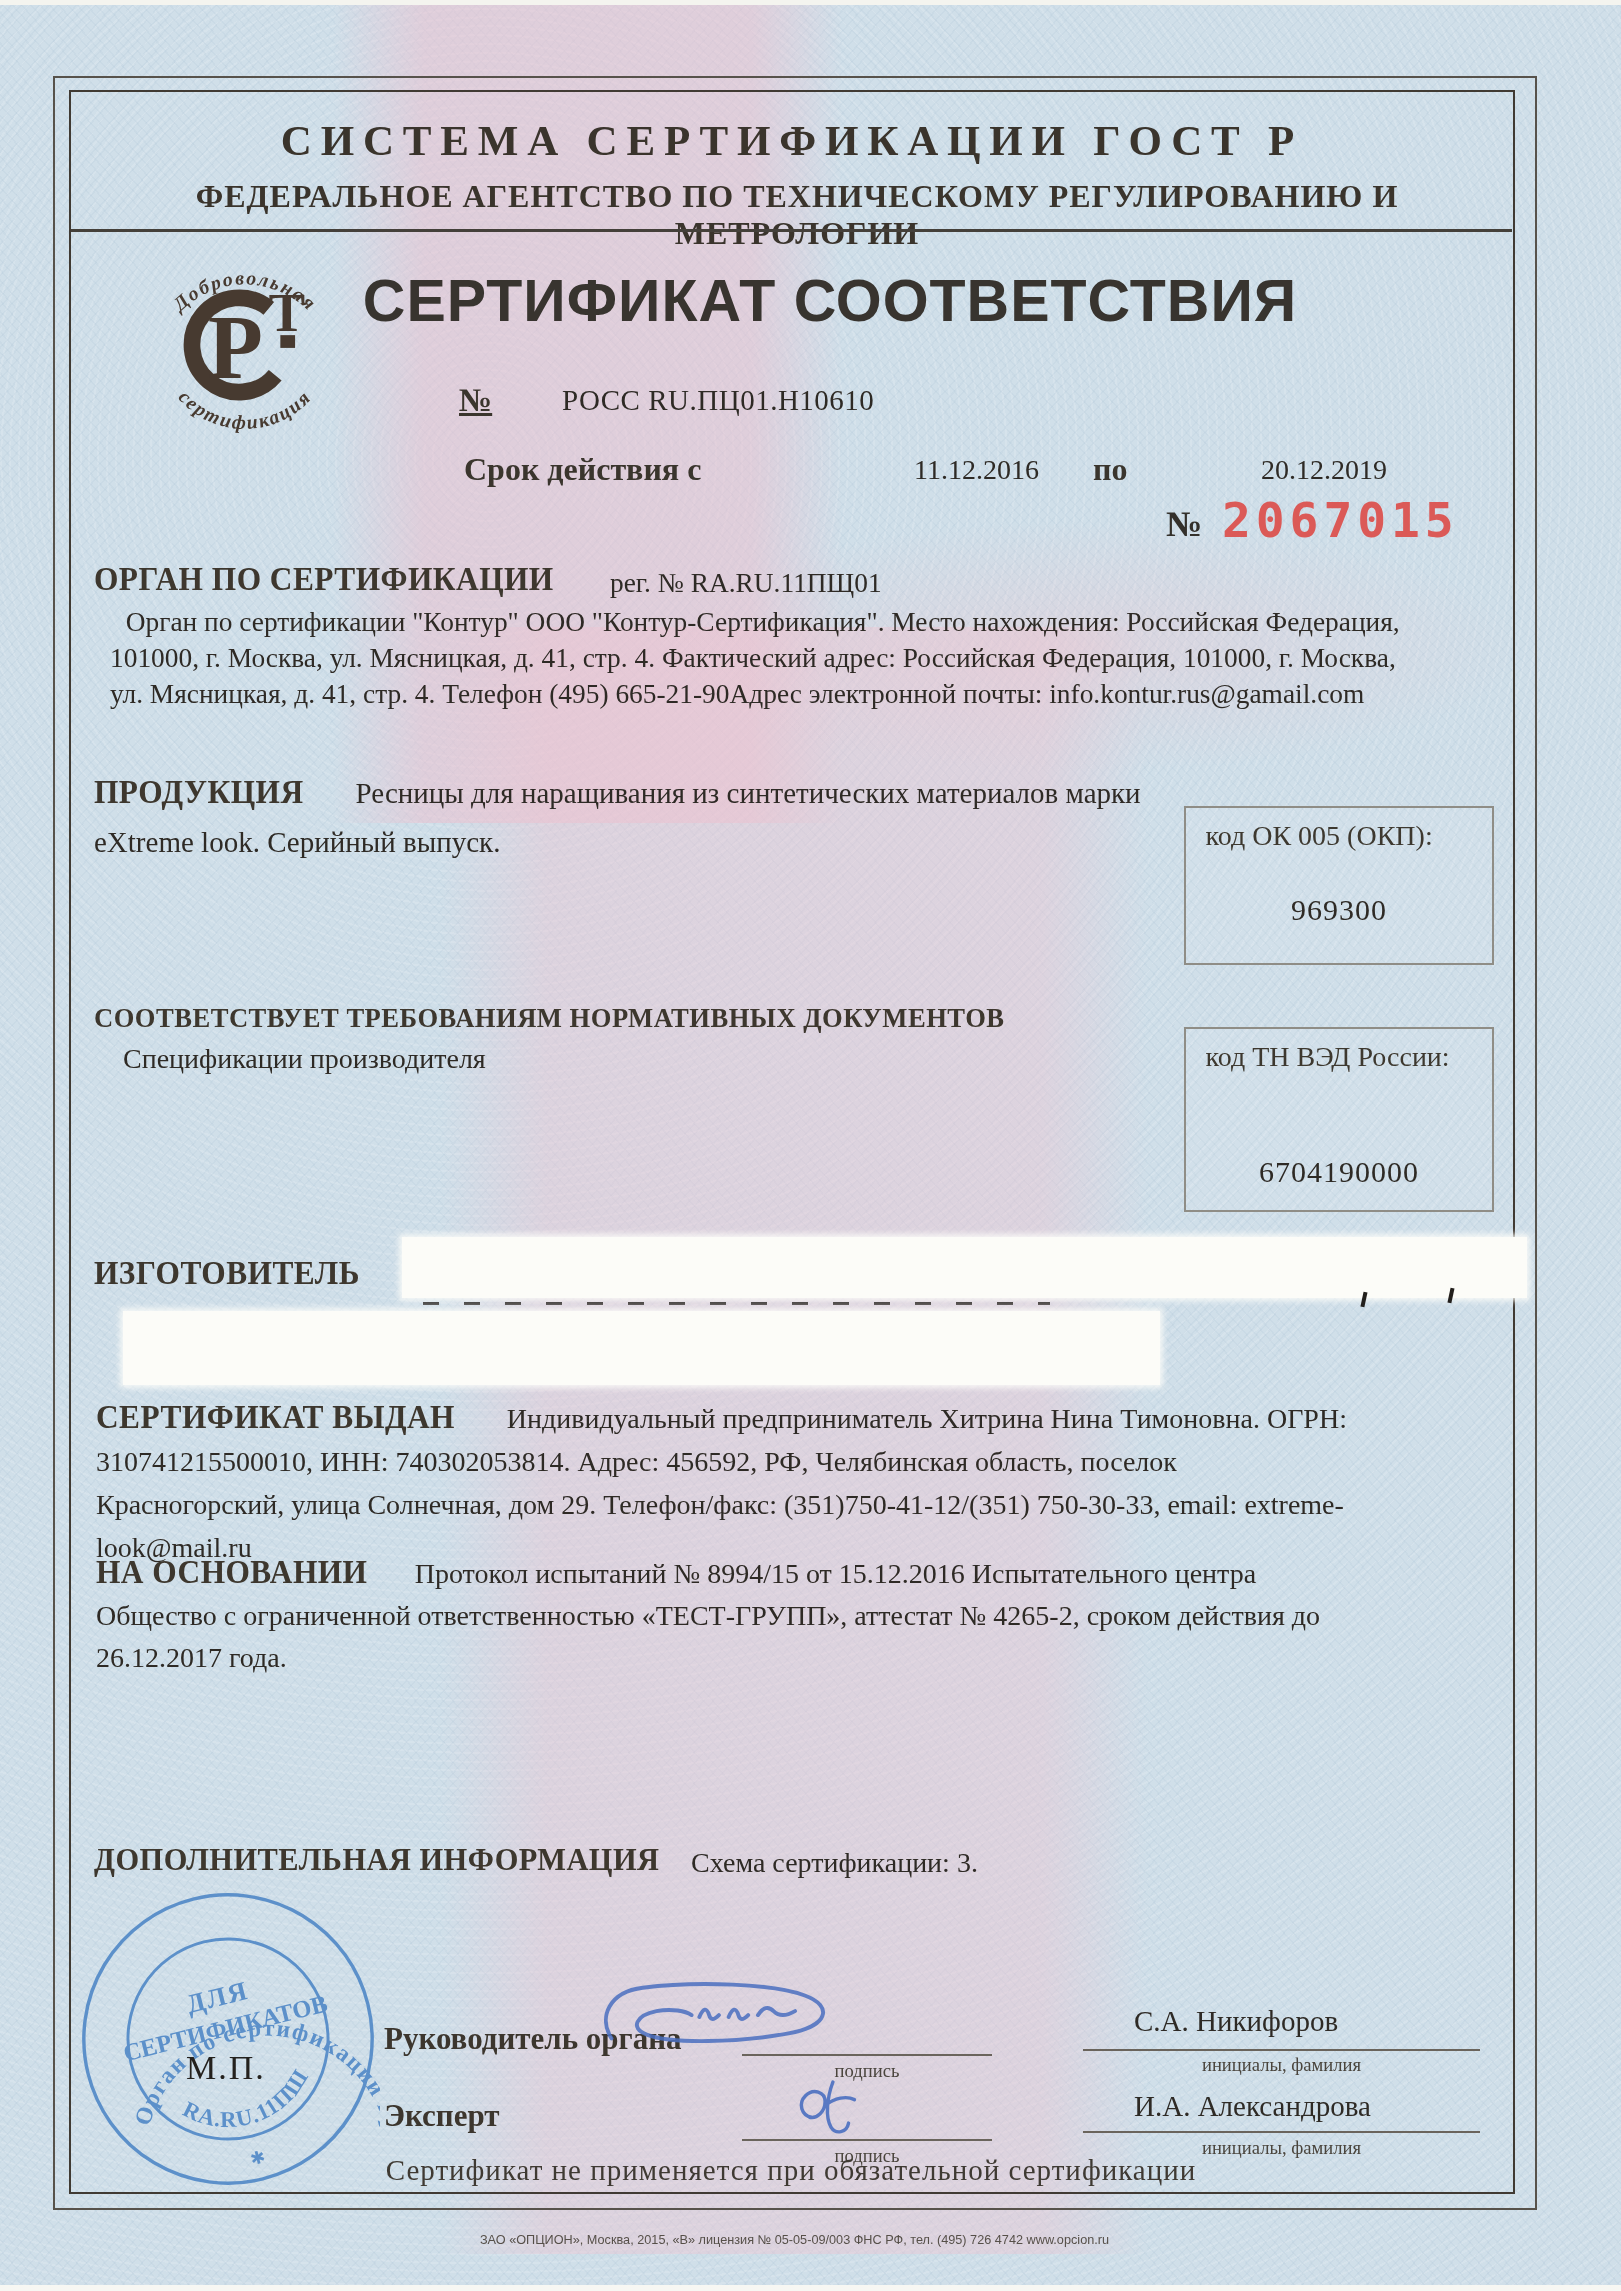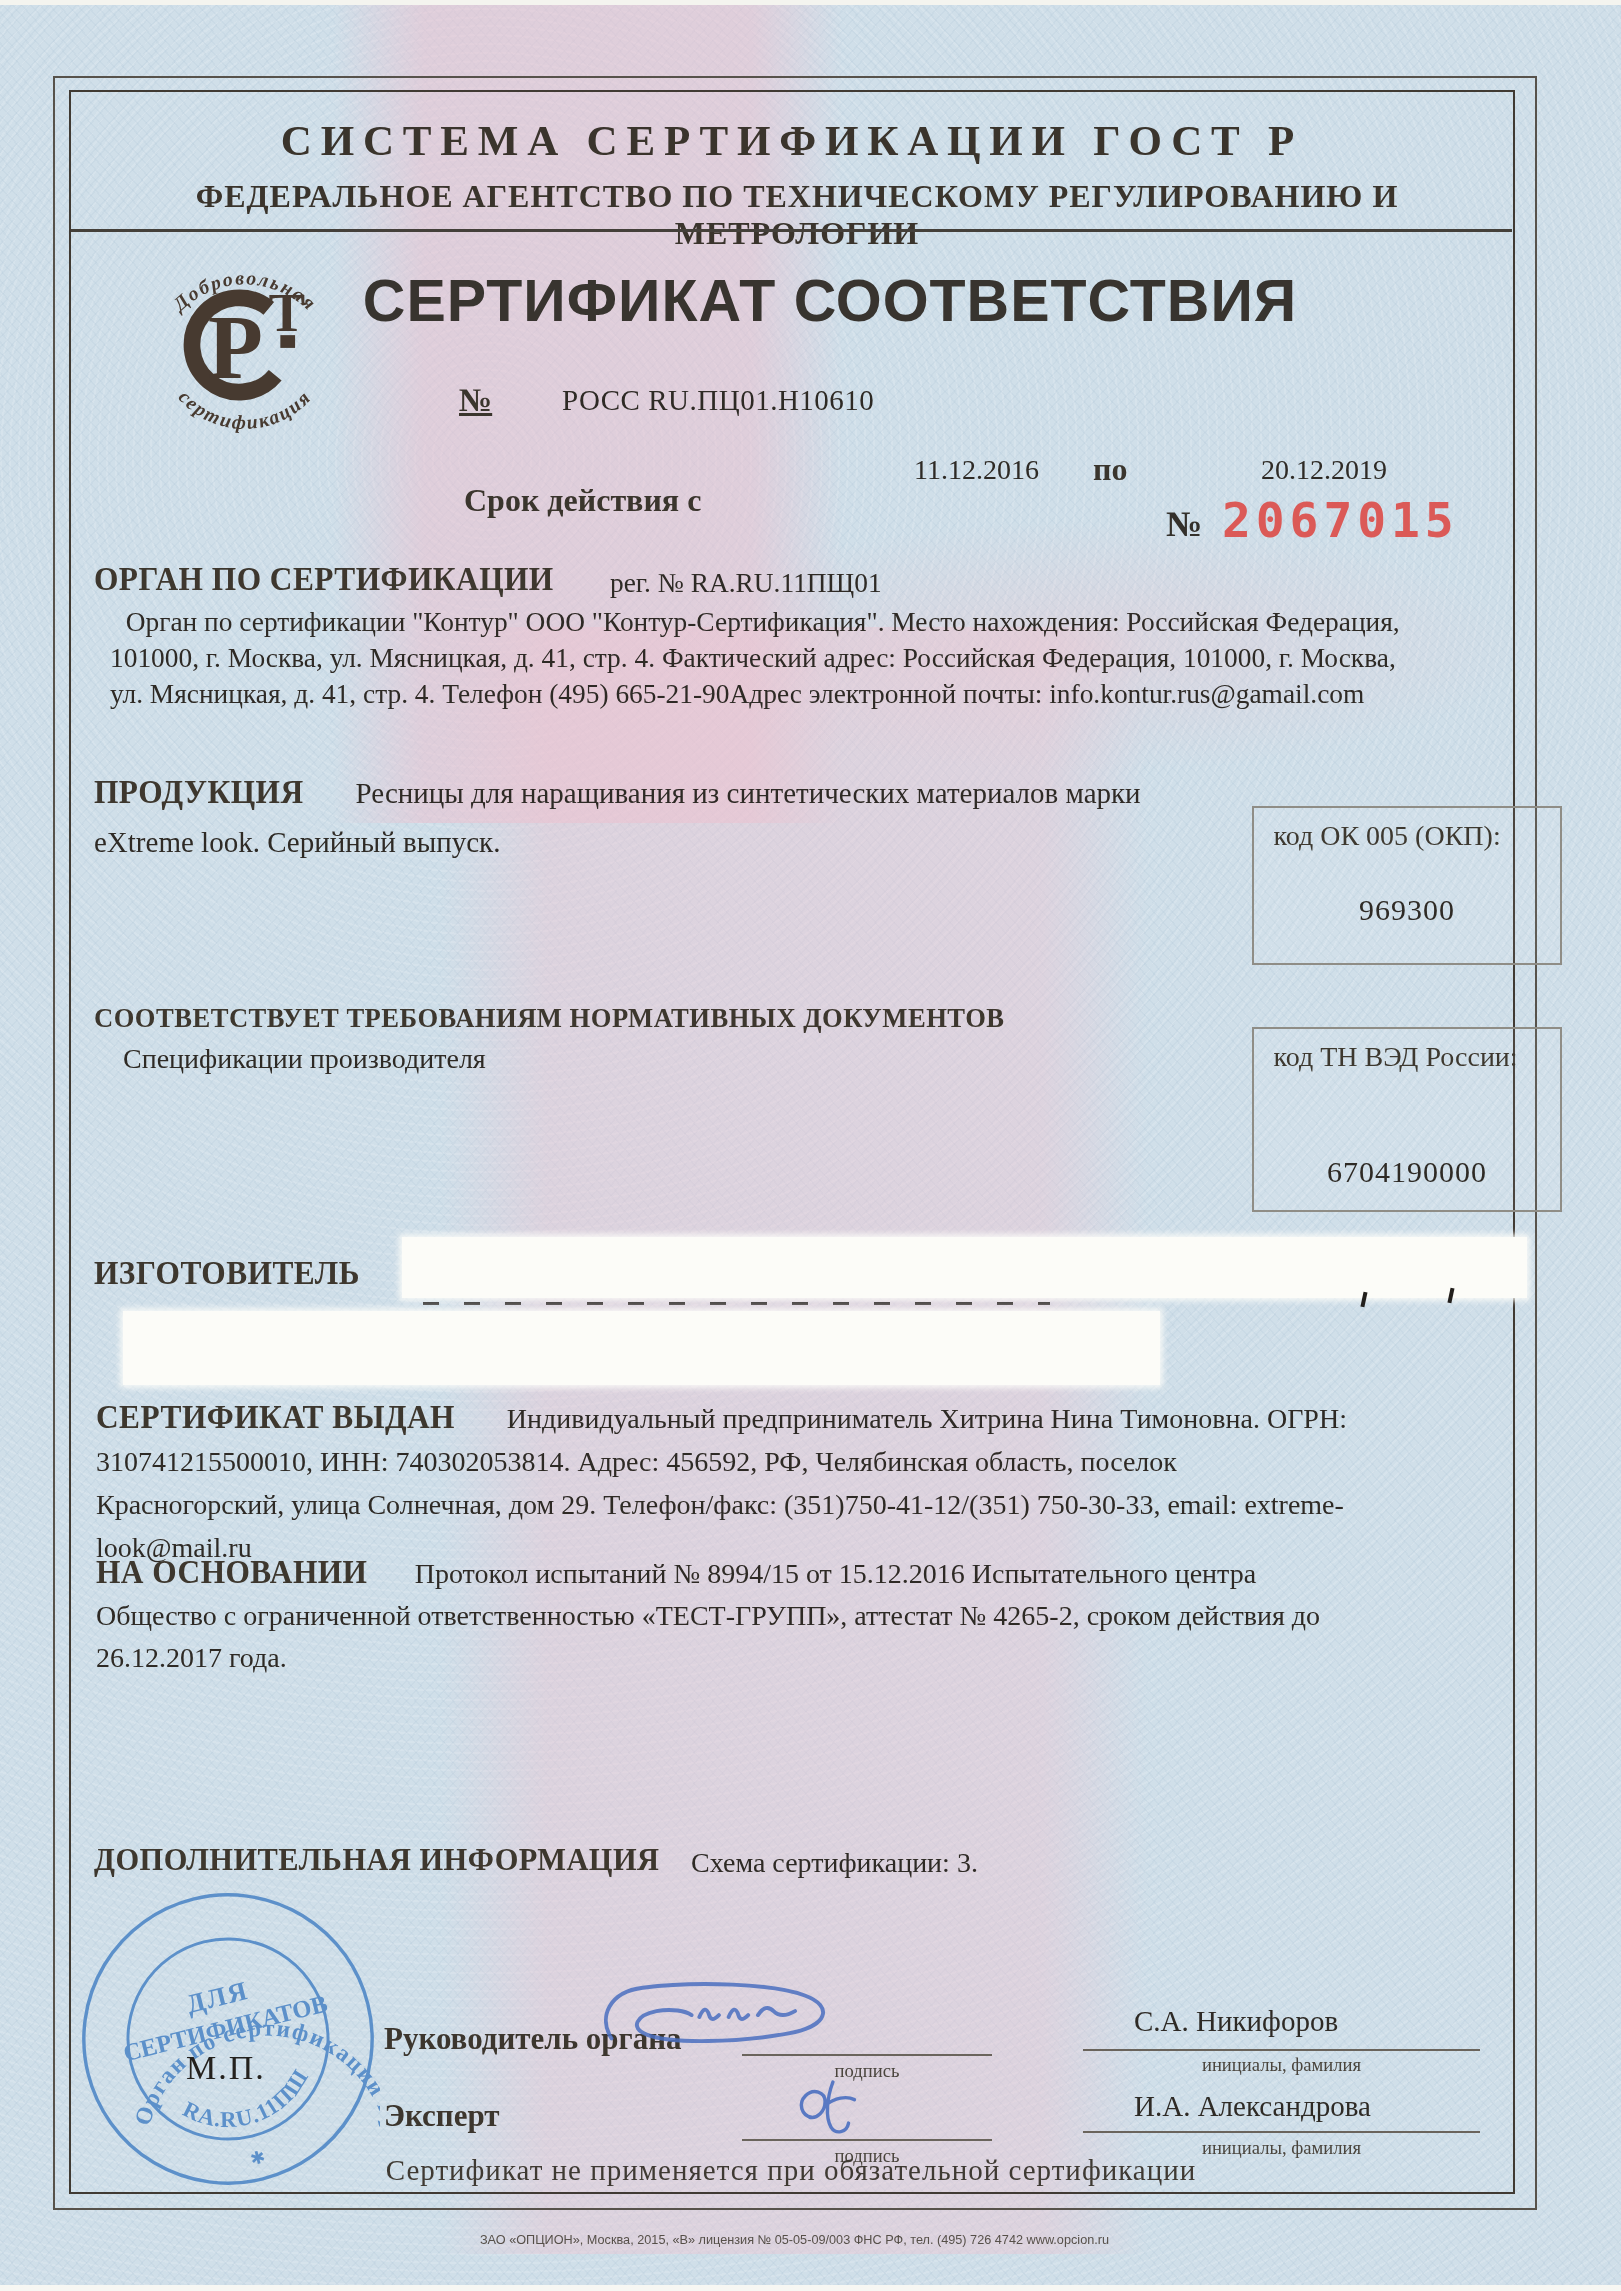--- a/index.html
+++ b/index.html
@@ -25,21 +25,21 @@
   .ctr{text-align:center;}
   .b{font-weight:bold;}
   .hdr1{left:71px; right:108px; top:116px; font-size:43px; font-weight:bold; letter-spacing:8.8px; color:#3a342c;}
   .hdr2{left:71px; right:98px; top:178px; font-size:32px; font-weight:bold; letter-spacing:1px; color:#3a342c;}
   .title{left:245px; right:206px; top:267px; font-size:59px; font-weight:bold; letter-spacing:1px;
          font-family:"Liberation Sans", sans-serif; color:#38342f;}
   .cond{display:inline-block; transform:scaleX(.95); transform-origin:0 50%; white-space:nowrap;}
   .sec-h{font-size:33px; font-weight:bold; color:#3d372e; letter-spacing:0.5px;}
   .body-t{font-size:27.4px; color:#2e2a25;}
   .pre{white-space:pre-line;}
-  .codebox{left:1252px; width:306px; border:2px solid #8f8d86; background:rgba(255,255,255,.06);}
+  .codebox{left:1184px; width:306px; border:2px solid #8f8d86; background:rgba(255,255,255,.06);}
   .codebox .lbl{margin:11.8px 0 0 19.6px; font-size:28px; color:#3d382f;}
   .codebox .val{text-align:center; font-size:30px; letter-spacing:1px; color:#2e2a25;}
   .sigline{height:2px; background:#6a645c;}
   .cap{font-size:18.6px; color:#4a453d; text-align:center;}
   .redact{background:#fcfcf8; box-shadow:0 0 5.9px 2.9px rgba(252,252,248,.85);}
   .dashrem{background:repeating-linear-gradient(90deg, #26221e 0 15.7px, rgba(0,0,0,0) 15.7px 41px); opacity:.8;}
   .mark{width:3.9px; height:14.7px; background:#221f1c; transform:rotate(12deg);}
   .note{left:71px; right:110px; top:2154px; font-size:29px; color:#3f3a33; letter-spacing:1px;}
   .fineprint{left:412px; width:765px; top:2233px; font-size:12.7px; color:#565049;
              font-family:"Liberation Sans", sans-serif; text-align:center;}
@@ -80,21 +80,21 @@
       <text x="134" y="98" font-size="56" font-weight="bold">Т</text>
       <rect x="146" y="102" width="15" height="13"></rect>
     </g>
   </svg>
 
   <div class="abs title ctr">СЕРТИФИКАТ СООТВЕТСТВИЯ</div>
 
   <div class="abs b" style="left:459px; top:382px; font-size:33px; text-decoration:underline; color:#3a352d;">№</div>
   <div class="abs" style="left:562px; top:384px; font-size:29px; letter-spacing:0.5px;">РОСС RU.ПЦ01.Н10610</div>
 
-  <div class="abs b" style="left:464px; top:451px; font-size:32px; color:#3a352d;margin-top:31px;">Срок действия с</div>
+  <div class="abs b" style="left:464px; top:451px; font-size:32px; color:#3a352d;">Срок действия с</div>
   <div class="abs" style="left:914px; top:454px; font-size:28px;">11.12.2016</div>
   <div class="abs b" style="left:1093px; top:451px; font-size:32px; color:#3a352d;">по</div>
   <div class="abs" style="left:1261px; top:454px; font-size:28px;">20.12.2019</div>
 
   <div class="abs b" style="left:1166px; top:503px; font-size:36px; color:#33302b;">№</div>
   <div class="abs" style="left:1222px; top:492px; font-size:48px; font-weight:bold; letter-spacing:4.9px;
               font-family:'DejaVu Sans Mono', monospace; color:#dd4f4b; opacity:.92;">2067015</div>
 
   <div class="abs sec-h" style="left:94px; top:561px;">
     <span class="cond">ОРГАН ПО СЕРТИФИКАЦИИ</span>

